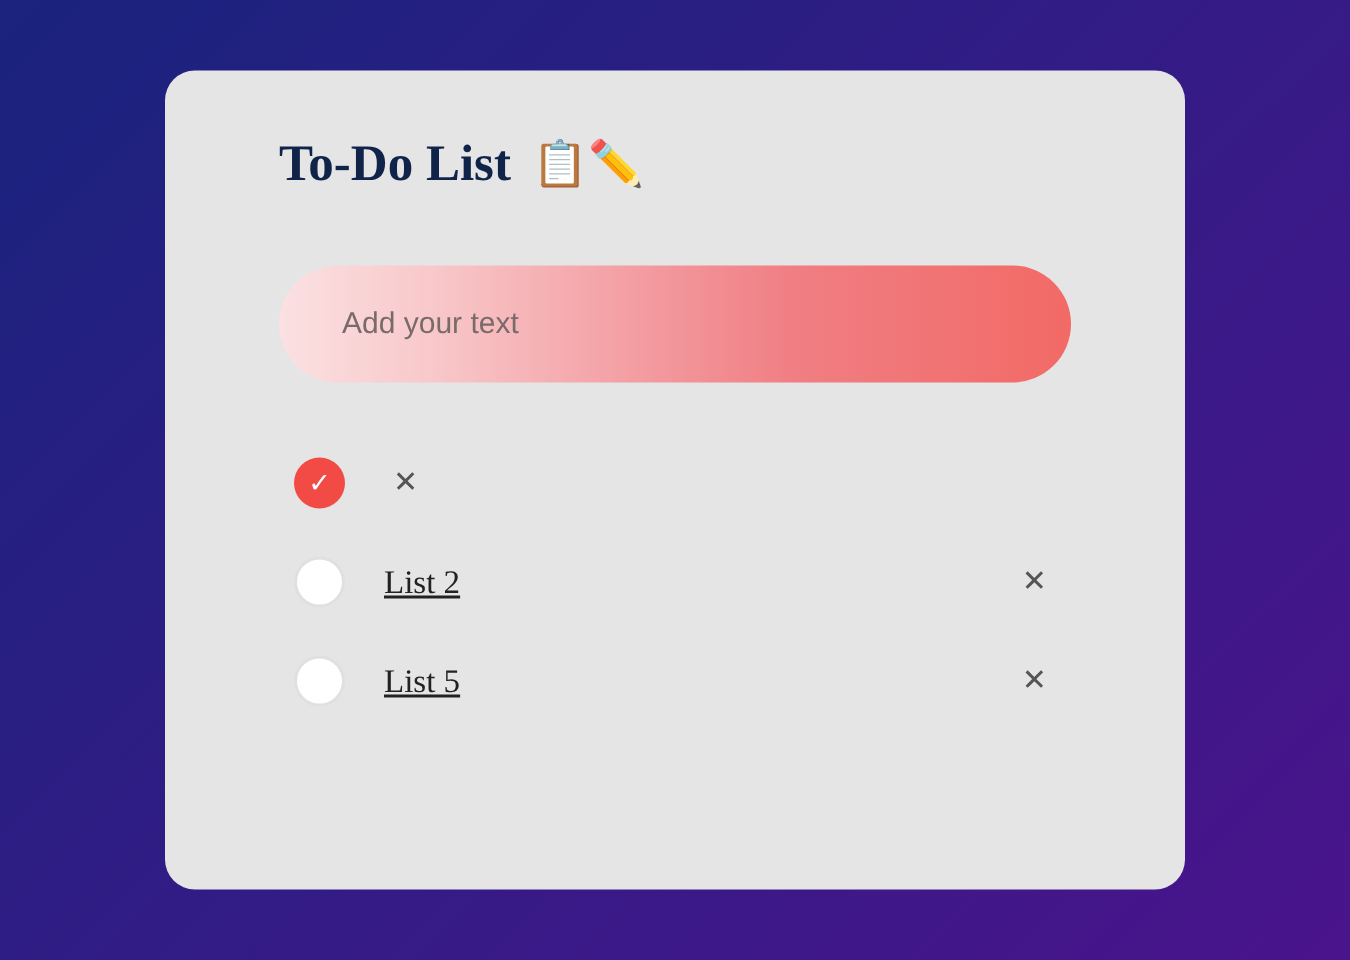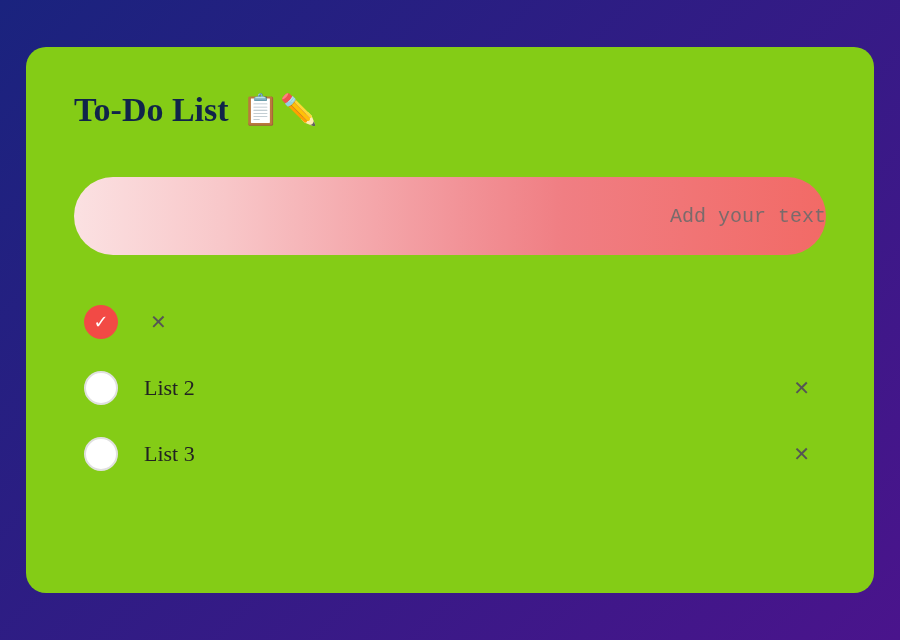--- a/index.html
+++ b/index.html
@@ -7,25 +7,25 @@
       width: 900px;
       height: 640px;
       background: linear-gradient(135deg, #1a237e 0%, #4a148c 100%);
       display: flex;
       align-items: center;
       justify-content: center;
       font-family: Georgia, 'Times New Roman', serif;
       overflow: hidden;
     }
     .card {
-      background: #84cc16;
+      background: #e5e5e5;
       border-radius: 20px;
-      width: 848px;
+      width: 680px;
       height: 546px;
-      padding: 44px 48px;
+      padding: 44px 76px;
     }
     .title-row {
       display: flex;
       align-items: center;
       gap: 14px;
       margin-bottom: 48px;
     }
     .title {
       font-size: 34px;
       font-weight: 700;
@@ -45,22 +45,21 @@
       margin-bottom: 50px;
     }
     .task-input {
       flex: 1;
       border: none;
       background: transparent;
       padding: 0 0 0 42px;
       font-size: 20px;
       color: #5a5a5a;
       outline: none;
-      font-family: Liberation Mono, monospace;
-      text-align: right;
+      font-family: Liberation Sans, sans-serif;
     }
     .task-input::placeholder {
       color: #7a6b6b;
     }
     .add-btn {
       width: 190px;
       height: 100%;
       border: none;
       background: #f24a45;
       color: #fff;
@@ -96,20 +95,21 @@
     }
     .check-mark {
       color: #fff;
       font-size: 18px;
       line-height: 1;
     }
     .item-label {
       flex: 1;
       font-size: 22px;
       color: #222;
+      text-decoration: underline;
     }
     .item-label.done {
       text-decoration: line-through;
       color: #5a5a5a;
     }
     .delete-btn {
       background: none;
       border: none;
       color: #555;
       font-size: 20px;
@@ -145,19 +145,19 @@
     <div class="item">
       <div class="checkbox unchecked"></div>
       <span class="item-label">List 2</span>
       <button class="delete-btn">
         <span>✕</span>
       </button>
     </div>
 
     <div class="item">
       <div class="checkbox unchecked"></div>
-      <span class="item-label">List 3</span>
+      <span class="item-label">List 5</span>
       <button class="delete-btn">
         <span>✕</span>
       </button>
     </div>
   </div>
 </div>
 
 </body></html>

